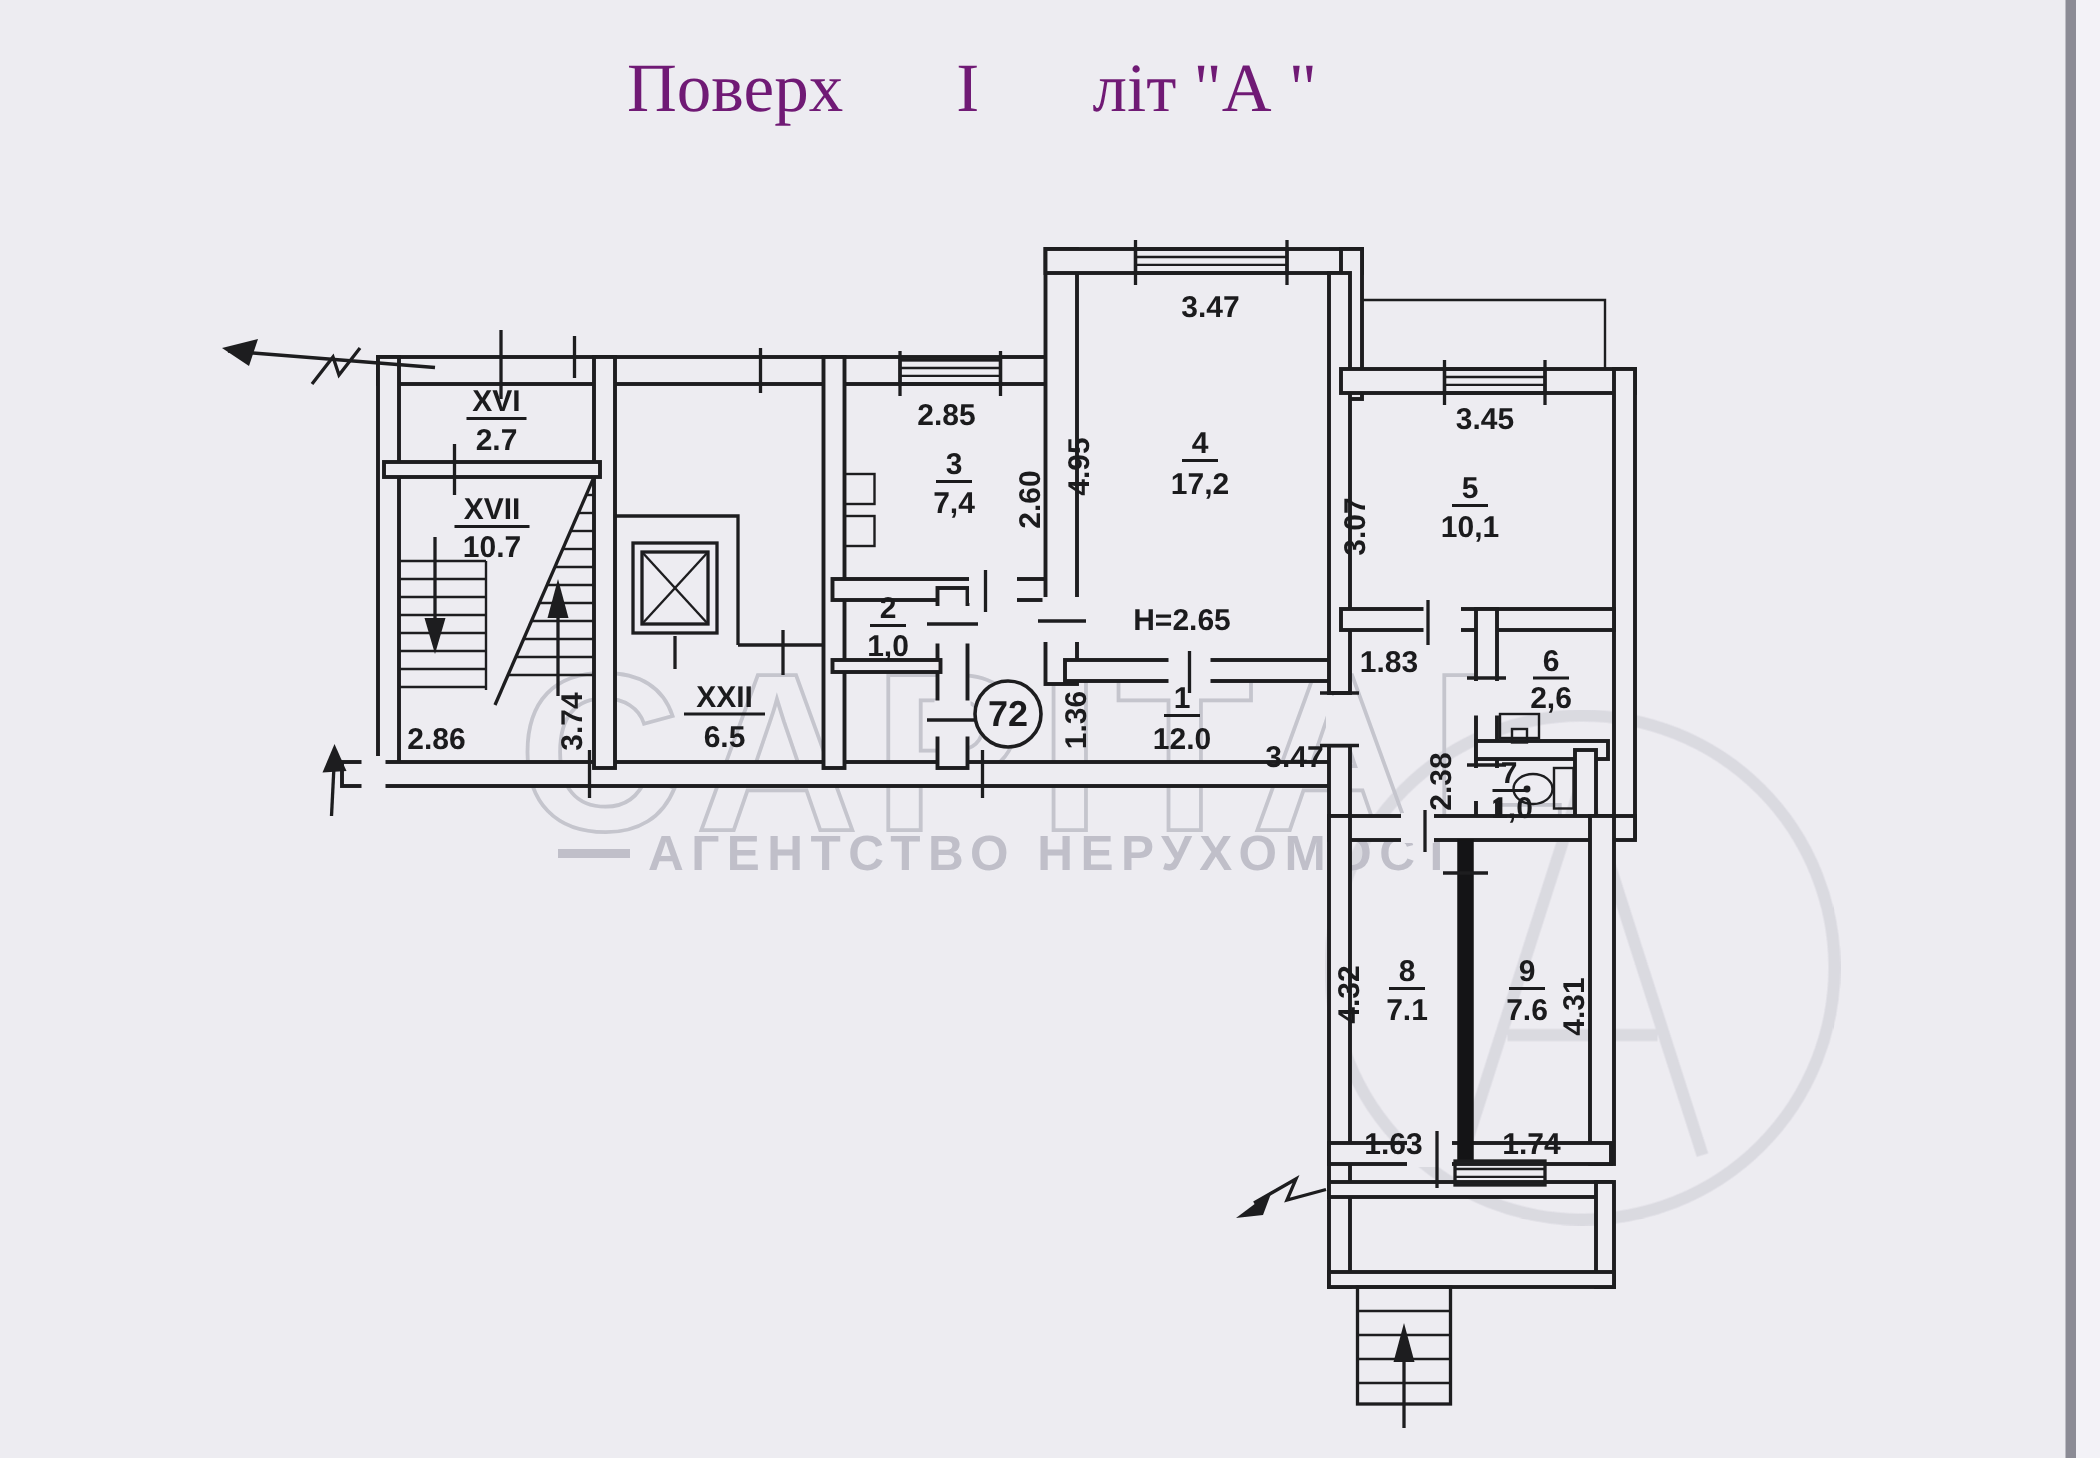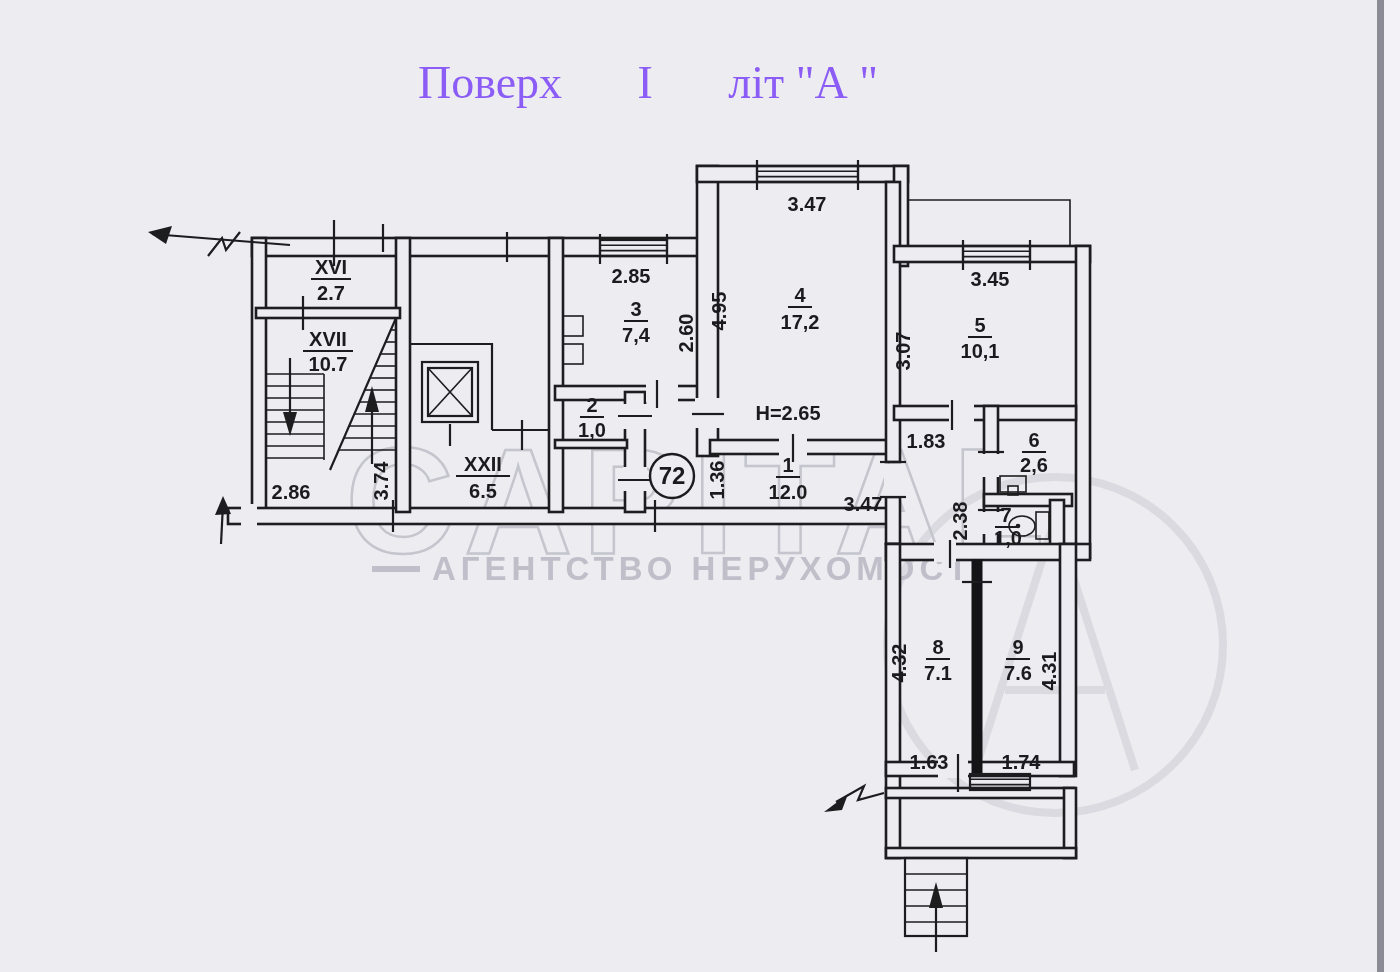--- a/index.html
+++ b/index.html
@@ -1,20 +1,20 @@
 <!DOCTYPE html>
 <html><head>
 <meta charset="utf-8">
 <style>
   html,body{margin:0;padding:0;background:#e8e7ec;}
   #page{position:relative;width:1400px;height:972px;background:#edecf1;overflow:hidden;
         font-family:"Liberation Sans",sans-serif;}
   #title{position:absolute;left:418px;top:32px;width:460px;display:flex;
          justify-content:space-between;align-items:center;
-         font-family:"Liberation Serif",serif;font-size:46px;color:#8b5cf6;margin-top:24px;}
+         font-family:"Liberation Serif",serif;font-size:46px;color:#701a75;}
   #plan{position:absolute;left:0;top:0;}
   .wall{fill:#edecf1;stroke:#1d1d1f;stroke-width:2.6;}
   .wall-dark{fill:#141416;stroke:#141416;stroke-width:1;}
   .gap{fill:#edecf1;stroke:none;}
   .thin{fill:none;stroke:#1d1d1f;stroke-width:2.2;}
   .thin15{fill:none;stroke:#1d1d1f;stroke-width:1.6;}
   .tick{stroke:#1d1d1f;stroke-width:2.2;}
   .lbl{font-family:"Liberation Sans",sans-serif;font-size:20px;font-weight:bold;
        fill:#1b1b1d;text-anchor:middle;}
   .under{stroke:#1b1b1d;stroke-width:2;}

